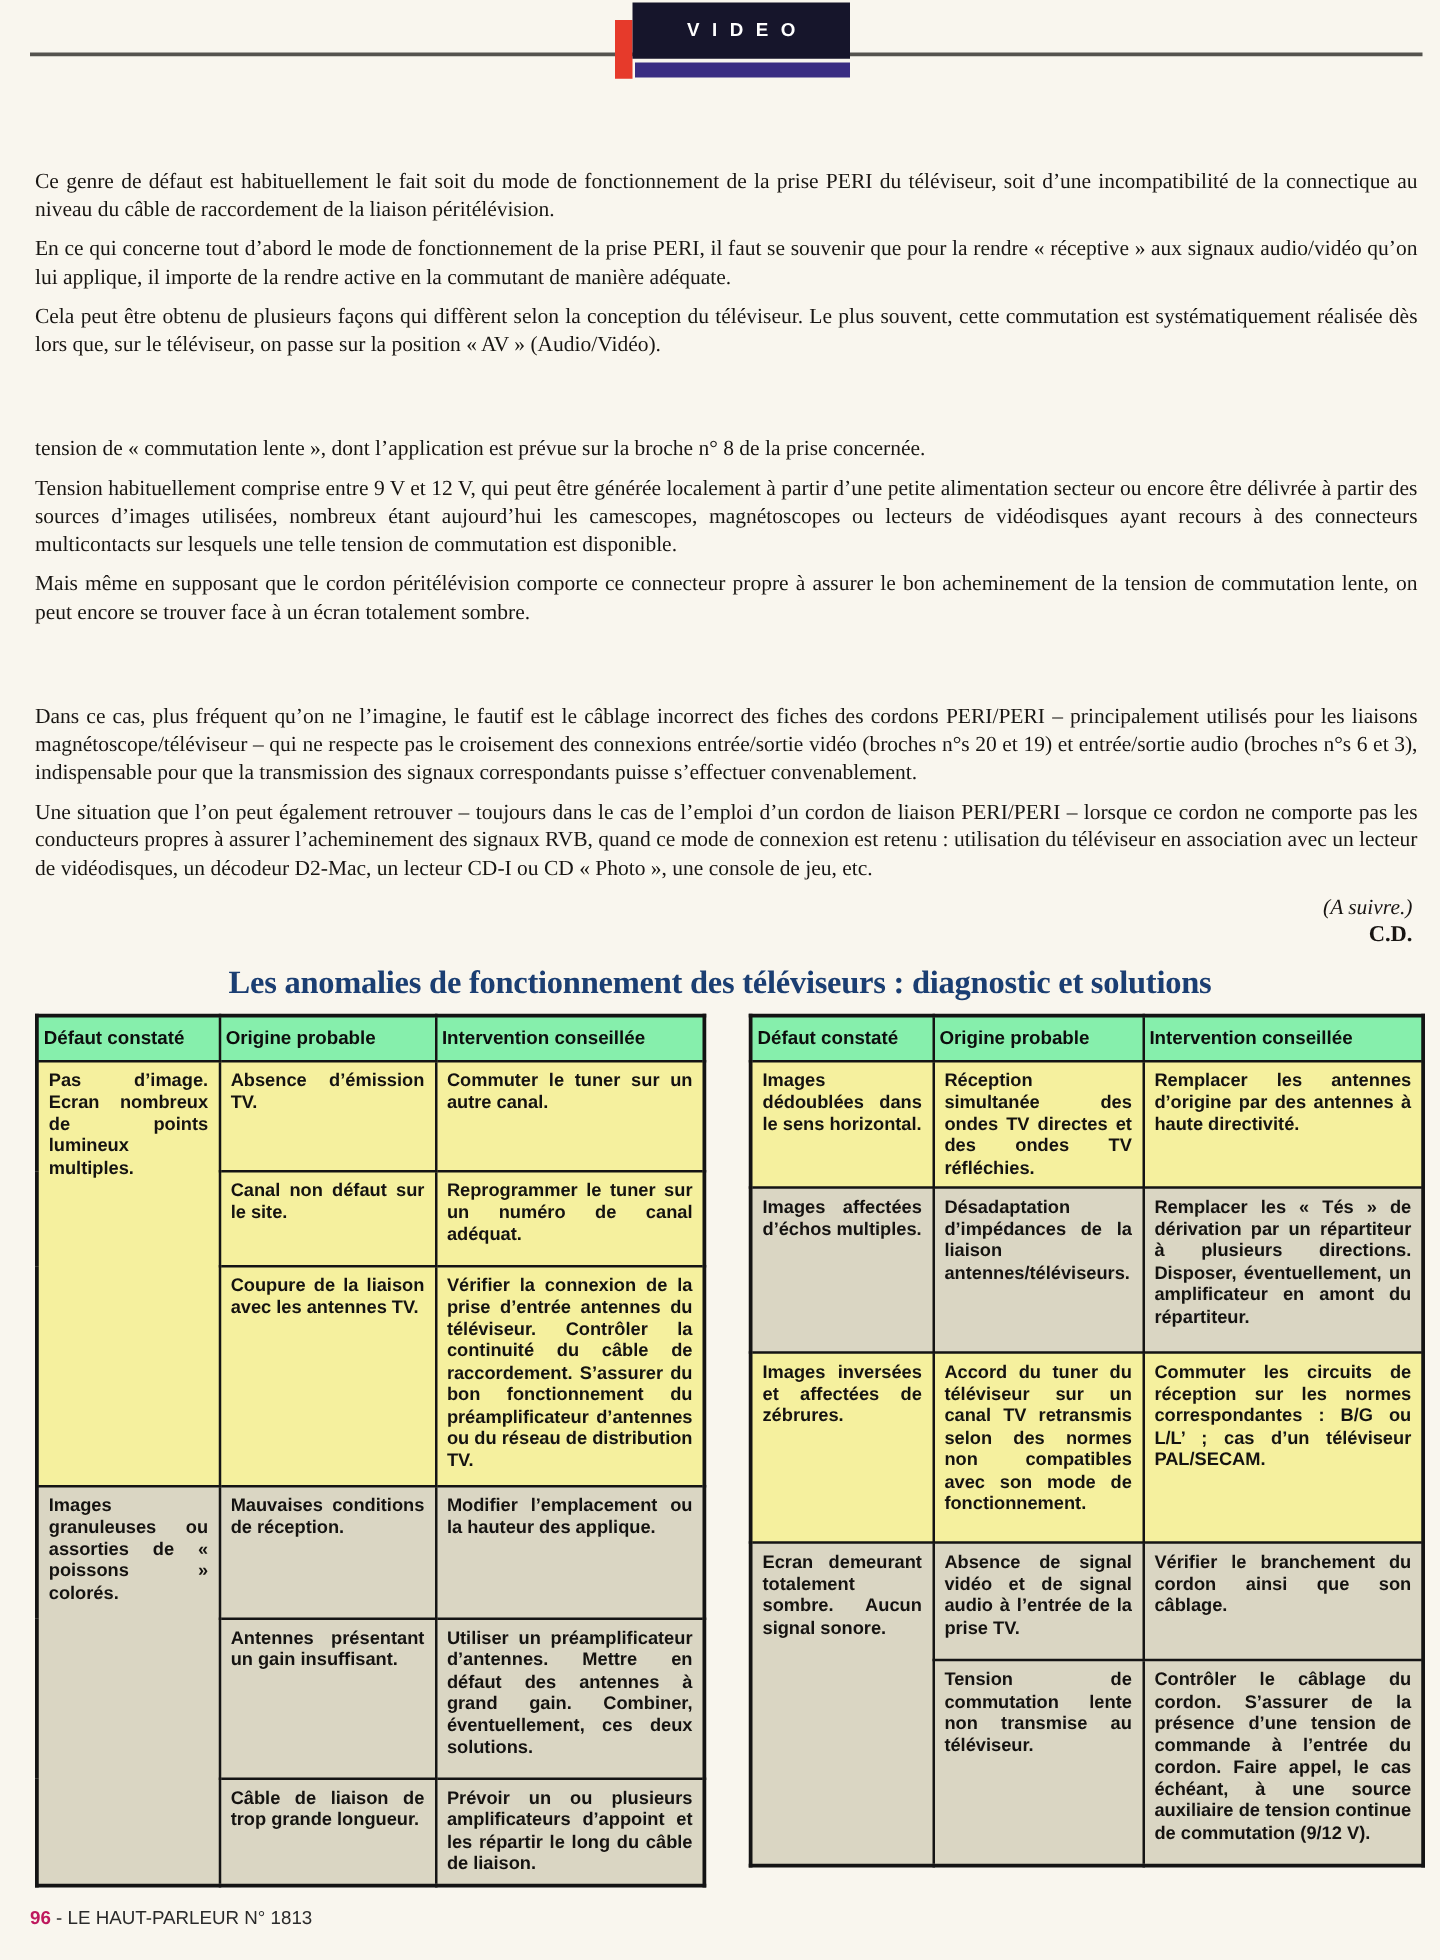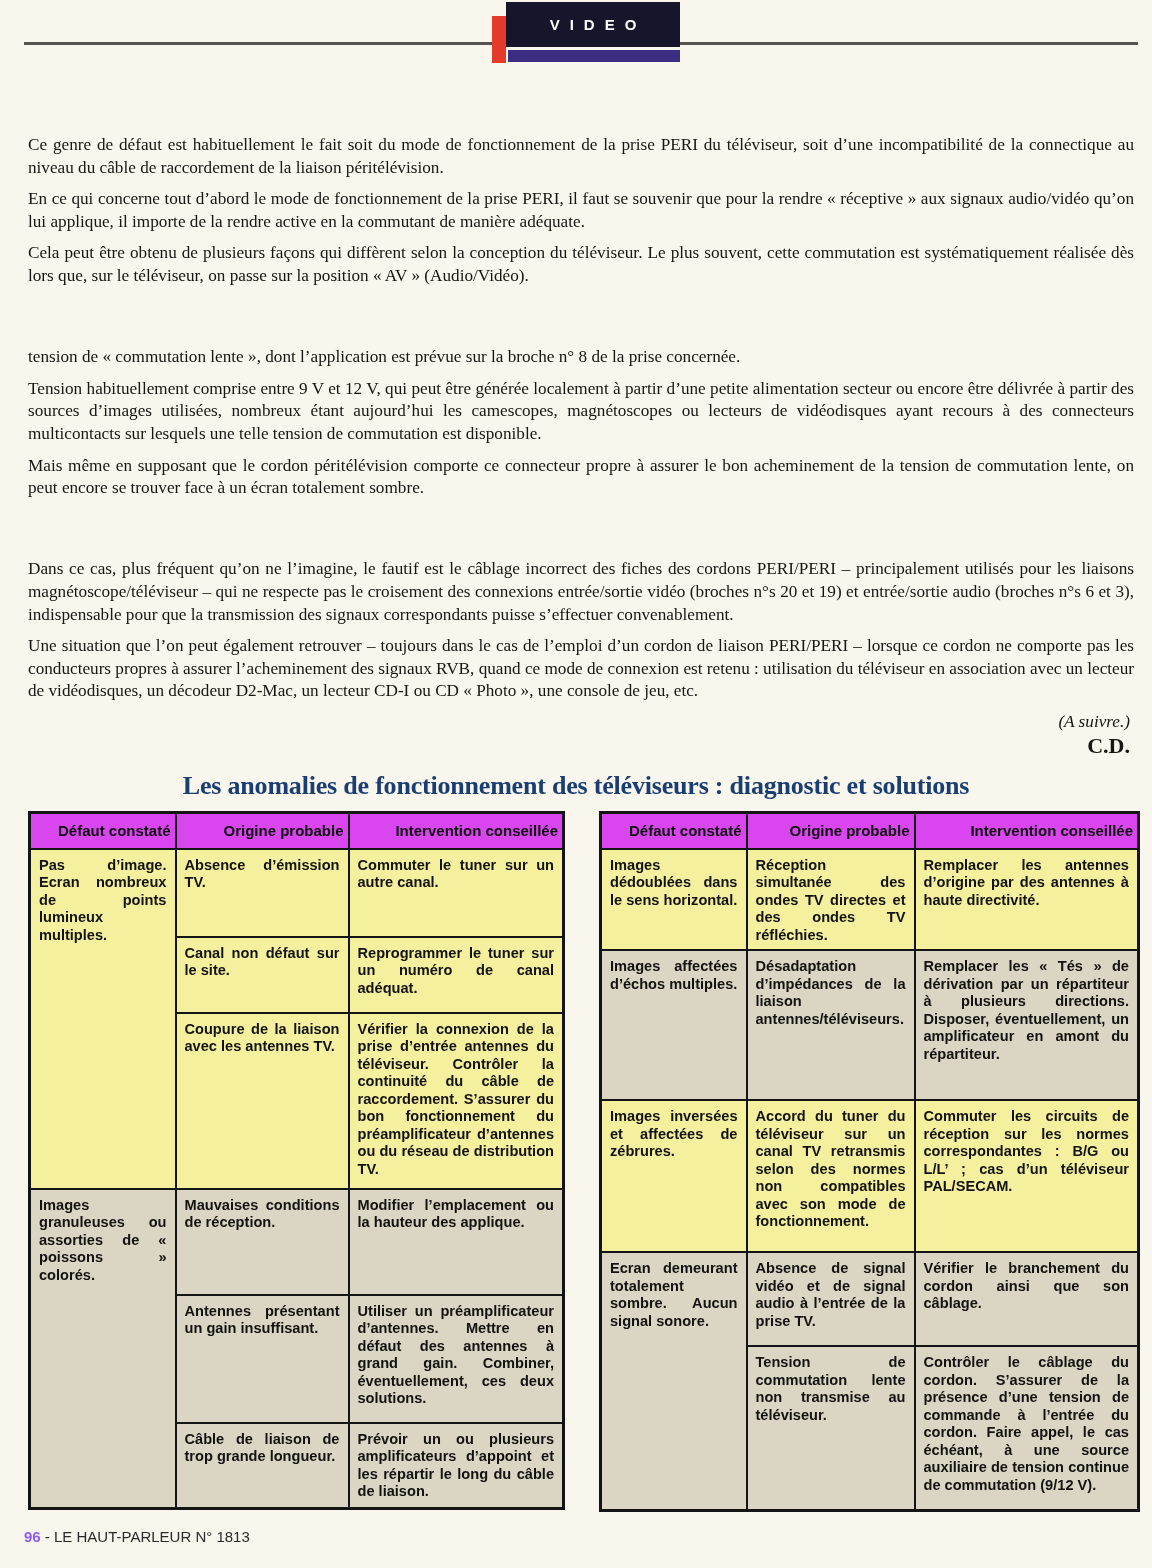--- a/index.html
+++ b/index.html
@@ -31,63 +31,63 @@
     padding:56px 18px 0 28px;
     height:625px;box-sizing:content-box;flex-direction:column;
   }
   .article .col{flex:1;text-align:justify;}
   .article p{
     margin:0 0 9px 0;
     font-size:17.2px;line-height:1.315;
     hyphens:auto;
   }
   .signoff{text-align:right;font-style:italic;font-size:17.2px;margin:2px 4px 0 0;}
-  .initials{text-align:right;font-weight:bold;font-size:22px;margin:1px 4px 0 0;}
+  .initials{text-align:right;font-weight:bold;font-size:18px;margin:1px 4px 0 0;}
 
   
   .section-title{
     text-align:center;
     font-family:"Liberation Serif",serif;
     font-weight:bold;font-size:26px;
     color:#1b3e72;
     margin:12px 0 10px 0;
     letter-spacing:-0.2px;
   }
   .tables-wrap{display:flex;gap:34px;margin:0 20px 0 28px;align-items:flex-start;}
   table{
     border-collapse:collapse;
     font-family:"Liberation Sans",sans-serif;
     font-weight:bold;
     table-layout:fixed;
   }
   table,th,td{border:2px solid #141414;}
   table{border-width:3px;}
   th{
-    background:#d946ef;
+    background:#86efac;
     font-size:15px;color:#0d0d0d;
-    text-align:right;vertical-align:middle;
+    text-align:left;vertical-align:middle;
     padding:8px 4px;height:36px;box-sizing:border-box;
   }
   td{
     vertical-align:top;text-align:justify;
     font-size:14.6px;line-height:1.2;
     padding:7px 8px 5px 8px;color:#141210;
   }
   tr.yellow td{background:#f5f09e;}
   tr.grey td{background:#dad6c3;}
   td.tone-y{background:#f5f09e !important;}
   td.tone-g{background:#dad6c3 !important;}
 
   
   .footer{
     margin:16px 0 0 24px;
     font-family:"Liberation Sans",sans-serif;
     font-size:15px;color:#2a2a2a;
   }
-  .footer .pagenum{font-weight:bold;color:#8b5cf6;}
+  .footer .pagenum{font-weight:bold;color:#be185d;}
 </style>
 </head>
 <body>
 
 <div class="masthead">
   <div class="header-rule"></div>
   <div class="red-bar"></div>
   <div class="video-box">
     <span>VIDEO</span>
   </div>
@@ -172,21 +172,21 @@
         <th>Origine probable</th>
         <th>Intervention conseillée</th>
       </tr>
     </thead>
     <tbody>
       <tr class="yellow" style="height:94px;">
         <td>Images dédoublées dans le sens horizontal.</td>
         <td>Réception simultanée des ondes TV directes et des ondes TV réfléchies.</td>
         <td>Remplacer les antennes d’origine par des antennes à haute directivité.</td>
       </tr>
-      <tr class="grey" style="height:150px;">
+      <tr class="grey" style="height:132px;">
         <td>Images affectées d’échos multiples.</td>
         <td>Désadaptation d’impédances de la liaison antennes/téléviseurs.</td>
         <td>Remplacer les « Tés » de dérivation par un répartiteur à plusieurs directions. Disposer, éventuellement, un amplificateur en amont du répartiteur.</td>
       </tr>
       <tr class="yellow" style="height:152px;">
         <td>Images inversées et affectées de zébrures.</td>
         <td>Accord du tuner du téléviseur sur un canal TV retransmis selon des normes non compatibles avec son mode de fonctionnement.</td>
         <td>Commuter les circuits de réception sur les normes correspondantes : B/G ou L/L’ ; cas d’un téléviseur PAL/SECAM.</td>
       </tr>
       <tr class="grey" style="height:94px;">

